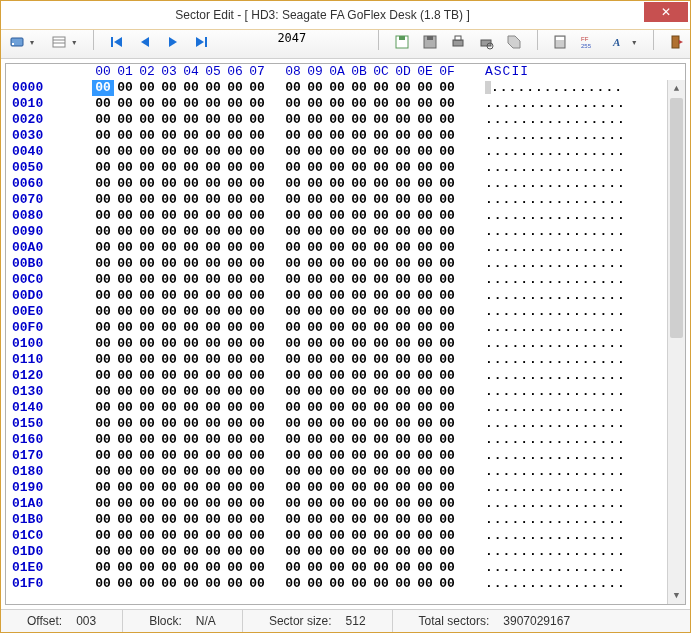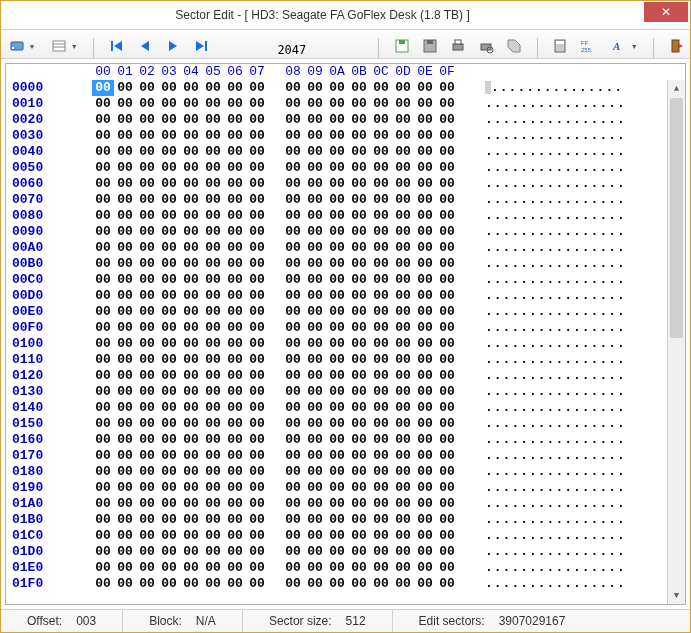--- a/index.html
+++ b/index.html
@@ -43,21 +43,21 @@
     font-size: 12px;
     margin-right: 2px;
     margin-top: -6px;
     cursor: pointer;
   }
   .toolbar {
     height: 28px;
     background: linear-gradient(#fdfdfd, #f0f0f0);
     border-bottom: 1px solid #d0d0d0;
     display: flex;
-    align-items: flex-end;
+    align-items: flex-start;
     padding: 0 4px;
     gap: 10px;
   }
   .tbtn {
     width: 22px;
     height: 22px;
     display: inline-flex;
     align-items: center;
     justify-content: center;
     border: 1px solid transparent;
@@ -323,20 +323,21 @@
     </div>
   </div>
 
   <div class="hexwrap">
     <div class="hextable">
 
       <div class="hexrow header">
         <div class="offcol">&nbsp;</div>
         <div class="hexcol" id="hex-header-cols"><div class="hexgroup"><div class="hexcell">00</div><div class="hexcell">01</div><div class="hexcell">02</div><div class="hexcell">03</div><div class="hexcell">04</div><div class="hexcell">05</div><div class="hexcell">06</div><div class="hexcell">07</div></div><div class="hexgroup"><div class="hexcell">08</div><div class="hexcell">09</div><div class="hexcell">0A</div><div class="hexcell">0B</div><div class="hexcell">0C</div><div class="hexcell">0D</div><div class="hexcell">0E</div><div class="hexcell">0F</div></div></div>
         <div class="vline"></div>
+        <div class="asciicol asciilabel">ASCII</div>
       </div>
       <div class="hexbodywrap">
         <div class="hexbody" id="hex-body">
             <div class="hexrow"><div class="offcol">0000</div><div class="hexcol"><div class="hexgroup"><div class="hexcell sel">00</div><div class="hexcell">00</div><div class="hexcell">00</div><div class="hexcell">00</div><div class="hexcell">00</div><div class="hexcell">00</div><div class="hexcell">00</div><div class="hexcell">00</div></div><div class="hexgroup"><div class="hexcell">00</div><div class="hexcell">00</div><div class="hexcell">00</div><div class="hexcell">00</div><div class="hexcell">00</div><div class="hexcell">00</div><div class="hexcell">00</div><div class="hexcell">00</div></div></div><div class="vline"></div><div class="asciicol"><span class="cursorAscii"></span><span>...............</span></div></div>
             <div class="hexrow"><div class="offcol">0010</div><div class="hexcol"><div class="hexgroup"><div class="hexcell">00</div><div class="hexcell">00</div><div class="hexcell">00</div><div class="hexcell">00</div><div class="hexcell">00</div><div class="hexcell">00</div><div class="hexcell">00</div><div class="hexcell">00</div></div><div class="hexgroup"><div class="hexcell">00</div><div class="hexcell">00</div><div class="hexcell">00</div><div class="hexcell">00</div><div class="hexcell">00</div><div class="hexcell">00</div><div class="hexcell">00</div><div class="hexcell">00</div></div></div><div class="vline"></div><div class="asciicol">................</div></div>
             <div class="hexrow"><div class="offcol">0020</div><div class="hexcol"><div class="hexgroup"><div class="hexcell">00</div><div class="hexcell">00</div><div class="hexcell">00</div><div class="hexcell">00</div><div class="hexcell">00</div><div class="hexcell">00</div><div class="hexcell">00</div><div class="hexcell">00</div></div><div class="hexgroup"><div class="hexcell">00</div><div class="hexcell">00</div><div class="hexcell">00</div><div class="hexcell">00</div><div class="hexcell">00</div><div class="hexcell">00</div><div class="hexcell">00</div><div class="hexcell">00</div></div></div><div class="vline"></div><div class="asciicol">................</div></div>
             <div class="hexrow"><div class="offcol">0030</div><div class="hexcol"><div class="hexgroup"><div class="hexcell">00</div><div class="hexcell">00</div><div class="hexcell">00</div><div class="hexcell">00</div><div class="hexcell">00</div><div class="hexcell">00</div><div class="hexcell">00</div><div class="hexcell">00</div></div><div class="hexgroup"><div class="hexcell">00</div><div class="hexcell">00</div><div class="hexcell">00</div><div class="hexcell">00</div><div class="hexcell">00</div><div class="hexcell">00</div><div class="hexcell">00</div><div class="hexcell">00</div></div></div><div class="vline"></div><div class="asciicol">................</div></div>
             <div class="hexrow"><div class="offcol">0040</div><div class="hexcol"><div class="hexgroup"><div class="hexcell">00</div><div class="hexcell">00</div><div class="hexcell">00</div><div class="hexcell">00</div><div class="hexcell">00</div><div class="hexcell">00</div><div class="hexcell">00</div><div class="hexcell">00</div></div><div class="hexgroup"><div class="hexcell">00</div><div class="hexcell">00</div><div class="hexcell">00</div><div class="hexcell">00</div><div class="hexcell">00</div><div class="hexcell">00</div><div class="hexcell">00</div><div class="hexcell">00</div></div></div><div class="vline"></div><div class="asciicol">................</div></div>
             <div class="hexrow"><div class="offcol">0050</div><div class="hexcol"><div class="hexgroup"><div class="hexcell">00</div><div class="hexcell">00</div><div class="hexcell">00</div><div class="hexcell">00</div><div class="hexcell">00</div><div class="hexcell">00</div><div class="hexcell">00</div><div class="hexcell">00</div></div><div class="hexgroup"><div class="hexcell">00</div><div class="hexcell">00</div><div class="hexcell">00</div><div class="hexcell">00</div><div class="hexcell">00</div><div class="hexcell">00</div><div class="hexcell">00</div><div class="hexcell">00</div></div></div><div class="vline"></div><div class="asciicol">................</div></div>
             <div class="hexrow"><div class="offcol">0060</div><div class="hexcol"><div class="hexgroup"><div class="hexcell">00</div><div class="hexcell">00</div><div class="hexcell">00</div><div class="hexcell">00</div><div class="hexcell">00</div><div class="hexcell">00</div><div class="hexcell">00</div><div class="hexcell">00</div></div><div class="hexgroup"><div class="hexcell">00</div><div class="hexcell">00</div><div class="hexcell">00</div><div class="hexcell">00</div><div class="hexcell">00</div><div class="hexcell">00</div><div class="hexcell">00</div><div class="hexcell">00</div></div></div><div class="vline"></div><div class="asciicol">................</div></div>
@@ -382,18 +383,18 @@
     </div>
     <div class="cell">
       <span>Block:</span>
       <span>N/A</span>
     </div>
     <div class="cell">
       <span>Sector size:</span>
       <span>512</span>
     </div>
     <div class="cell">
-      <span>Edit sectors:</span>
+      <span>Total sectors:</span>
       <span>3907029167</span>
     </div>
   </div>
 
 </div>
 
 </body></html>

